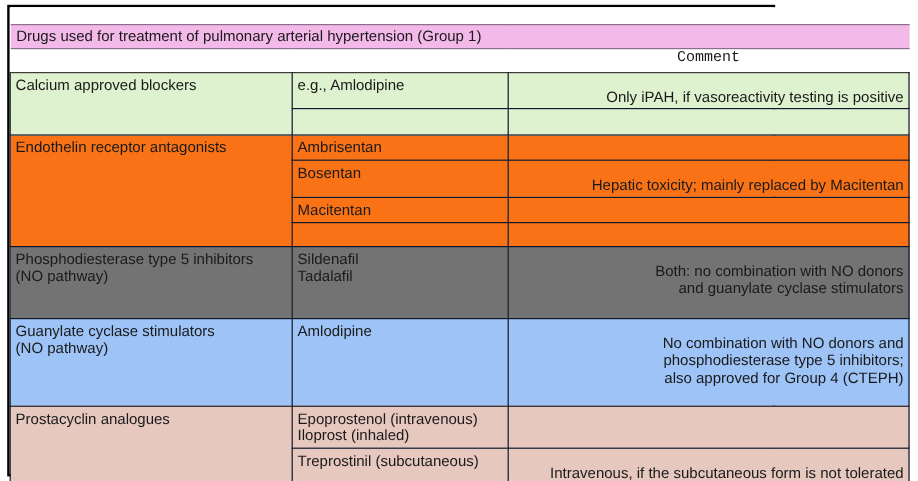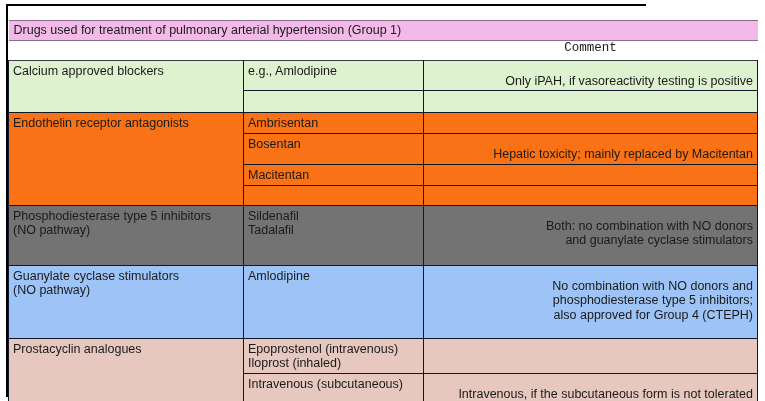--- a/index.html
+++ b/index.html
@@ -234,21 +234,21 @@
             <div>Epoprostenol (intravenous)</div>
             <div>Iloprost (inhaled)</div>
           </div>
         </td>
         <td class="bg-salmon">
           <div class="cell-c"></div>
         </td>
       </tr>
       <tr>
         <td class="bg-salmon">
-          <div class="cell">Intravenous (subcutaneous)</div>
+          <div class="cell">Treprostinil (subcutaneous)</div>
         </td>
         <td class="bg-salmon">
           <div class="cell-c">Intravenous, if the subcutaneous form is not tolerated</div>
         </td>
       </tr>
       <tr>
         <td class="bg-salmon" style="height:20px"></td>
         <td class="bg-salmon"></td>
       </tr>
 

